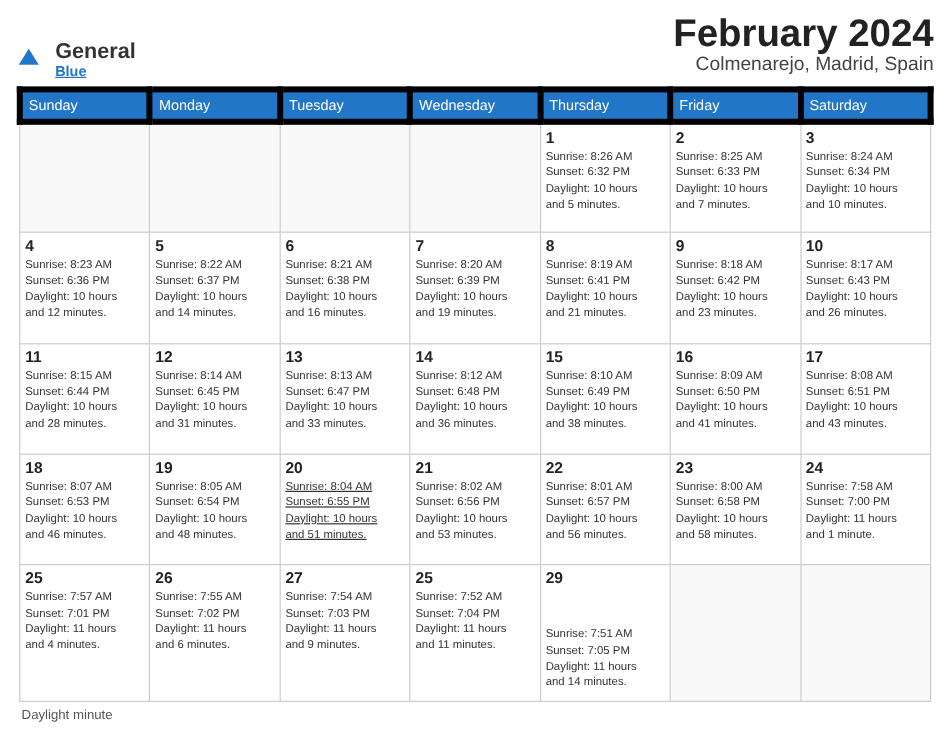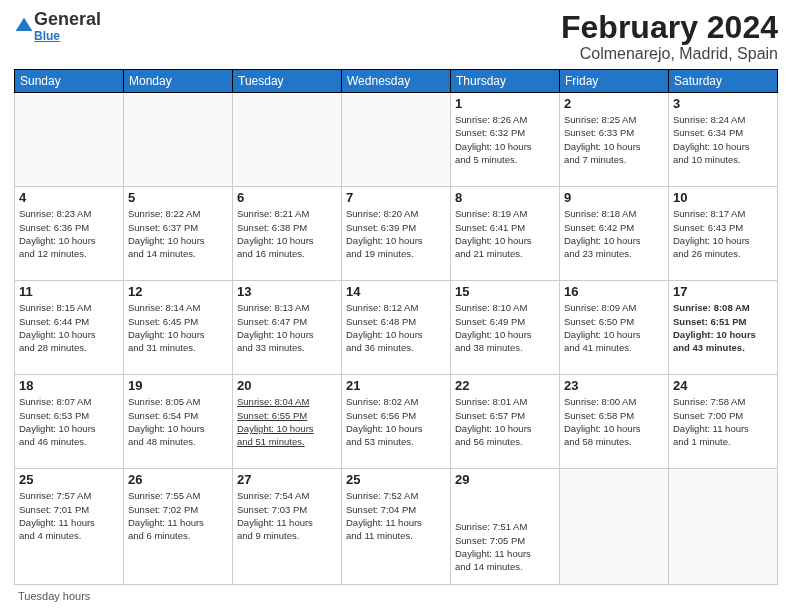--- a/index.html
+++ b/index.html
@@ -19,21 +19,22 @@
     }
     .header {
       display: flex;
       justify-content: space-between;
       align-items: flex-start;
       margin-bottom: 6px;
     }
     .logo {
       display: flex;
       align-items: center;
-      gap: 0;
+      gap: 12px;
+      margin-top: 23px;
     }
     .logo-text {
       display: flex;
       flex-direction: column;
       line-height: 1.1;
     }
     .logo-general {
       font-size: 18px;
       font-weight: bold;
       color: #333;
@@ -66,21 +67,21 @@
       border-collapse: collapse;
       flex: 1;
       table-layout: fixed;
     }
     .calendar-table th {
       background-color: #2176c7;
       color: #fff;
       text-align: left;
       padding: 4px 5px;
       font-size: 12px;
-      border: 1px solid #000000;
+      border: 5px solid #000000;
       font-weight: normal;
     }
     .calendar-table td {
       border: 1px solid #ccc;
       vertical-align: top;
       padding: 3px 4px;
       font-size: 10px;
       color: #333;
       height: 88px;
       background: #fff;
@@ -260,21 +261,21 @@
           </td>
           <td>
             <div class="day-number">16</div>
             <div class="cell-text" style="white-space: pre-line;">Sunrise: 8:09 AM
 Sunset: 6:50 PM
 Daylight: 10 hours
 and 41 minutes.</div>
           </td>
           <td>
             <div class="day-number">17</div>
-            <div class="cell-text" style="white-space: pre-line; font-weight: bold;">Sunrise: 8:08 AM
+            <div class="cell-text" style="white-space: pre-line;">Sunrise: 8:08 AM
 Sunset: 6:51 PM
 Daylight: 10 hours
 and 43 minutes.</div>
           </td>
         </tr>
         <tr>
           <td>
             <div class="day-number">18</div>
             <div class="cell-text" style="white-space: pre-line;">Sunrise: 8:07 AM
 Sunset: 6:53 PM
@@ -360,15 +361,15 @@
 Daylight: 11 hours
 and 14 minutes.</div>
           </td>
           <td class="empty"></td>
           <td class="empty"></td>
         </tr>
       </tbody>
   </table>
 
   <div class="footer">
-    <span class="footer-text">Tuesday hours</span>
+    <span class="footer-text">Daylight minute</span>
   </div>
 </div>
 
 </body></html>

